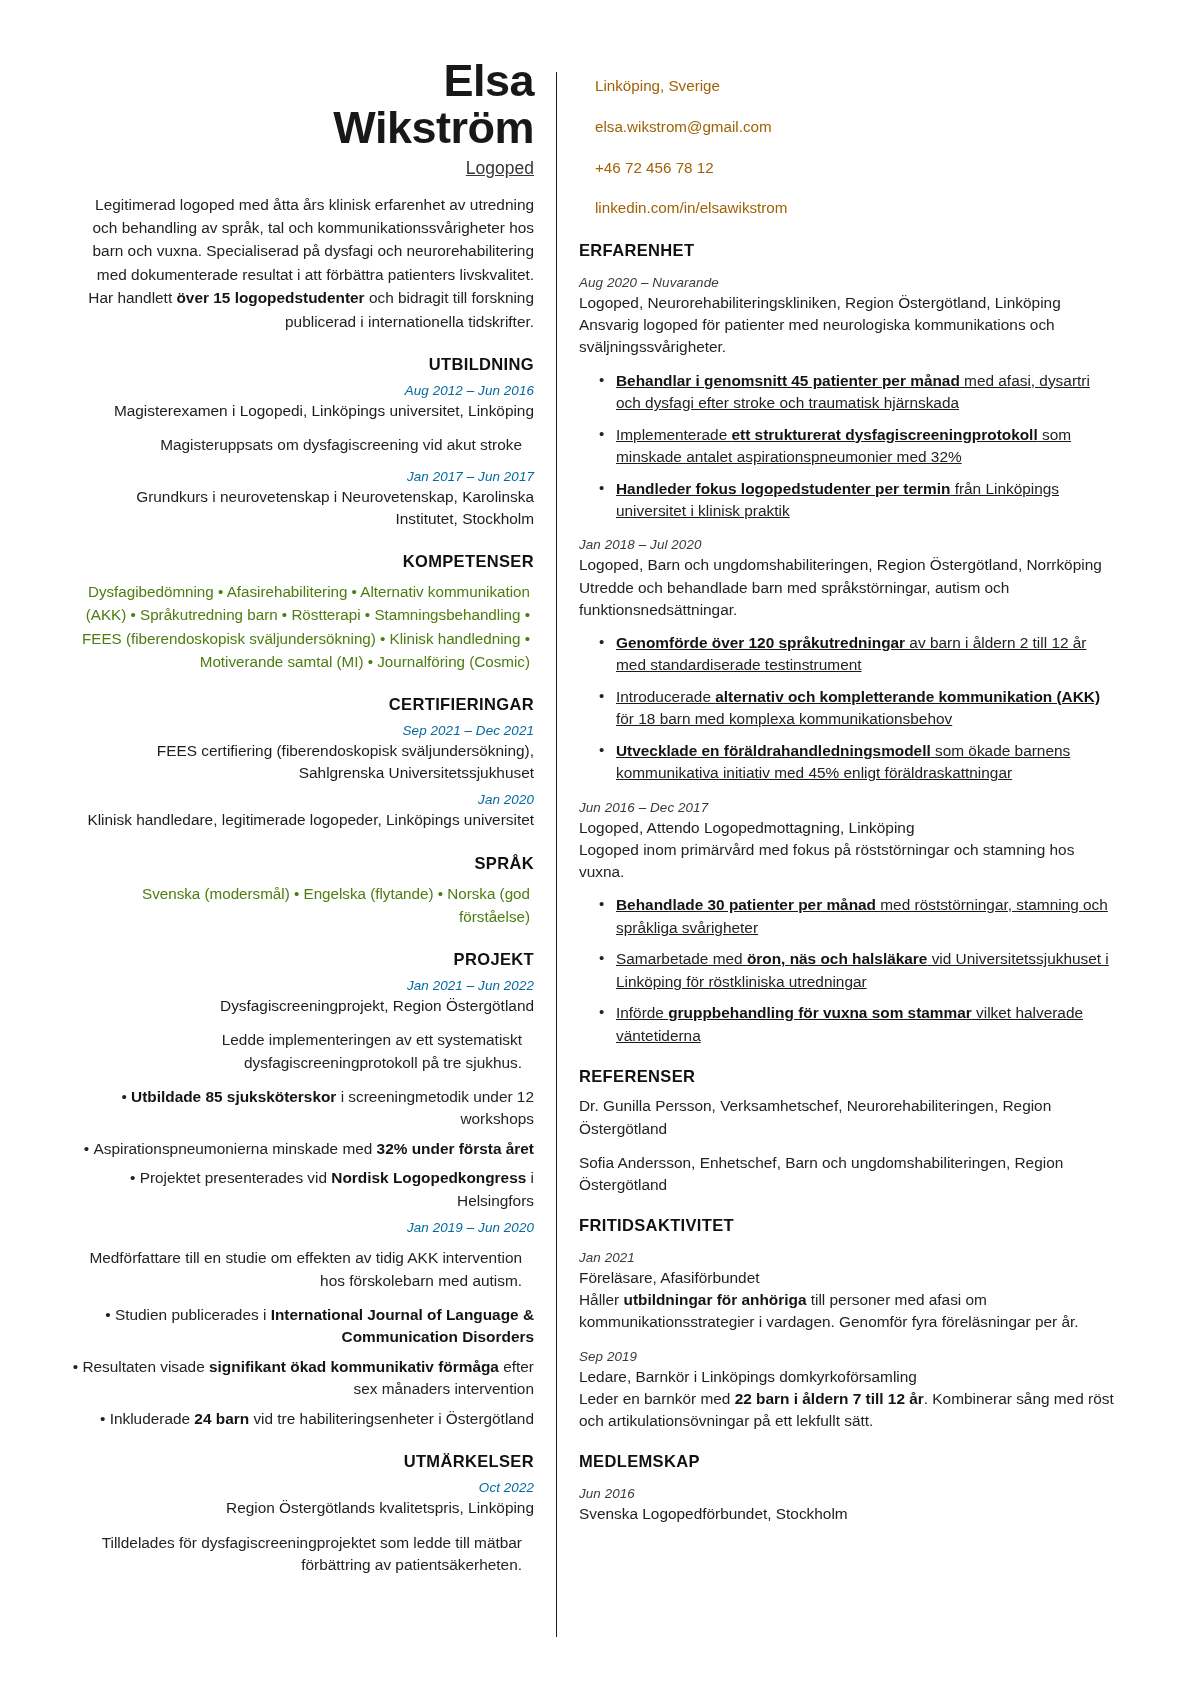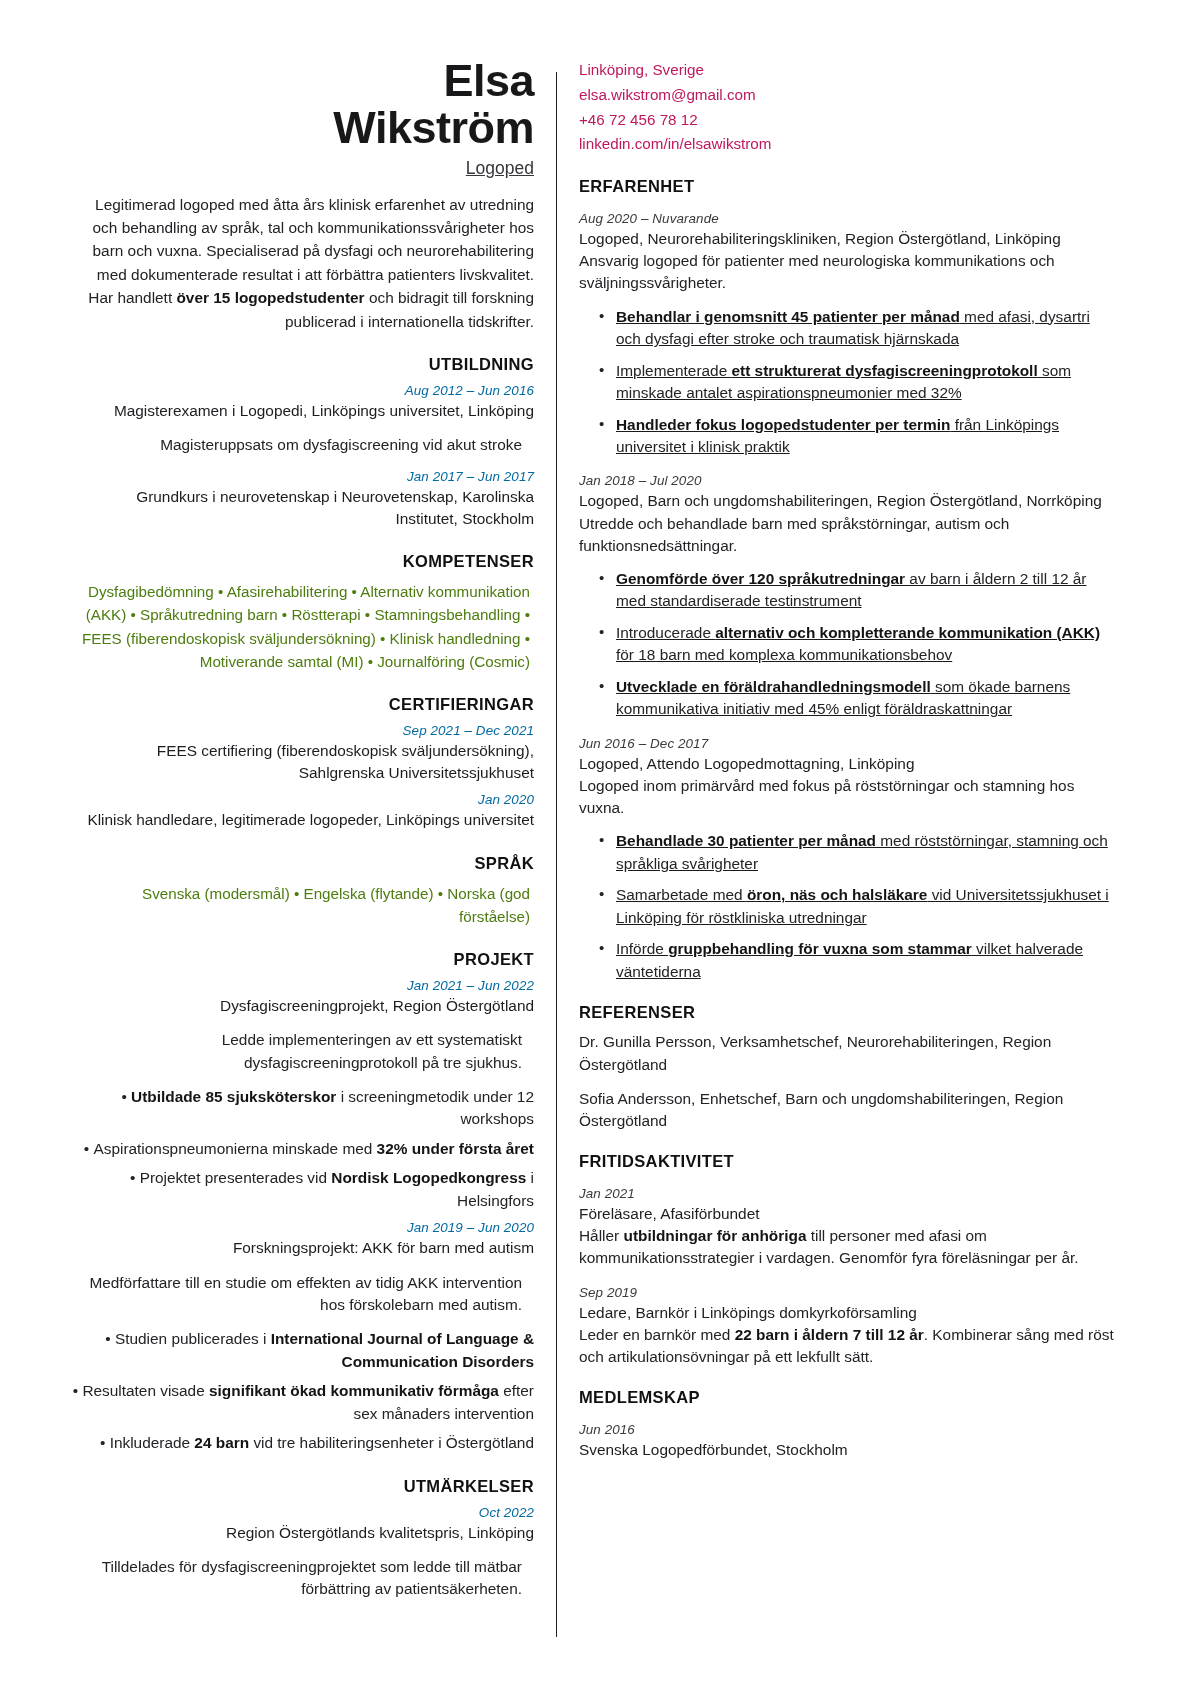--- a/index.html
+++ b/index.html
@@ -113,22 +113,22 @@
   
   .col-right {
     flex: 1 1 auto;
     text-align: left;
     padding-left: 22px;
     box-sizing: border-box;
   }
   .contact-line {
     font-size: 15.2px;
     line-height: 1.63;
-    color: #be185d;
-    margin: 0;
+    color: #a16207;
+    margin: 16px;
   }
   .r-sec-head {
     font-size: 16.5px;
     font-weight: 700;
     letter-spacing: 0.35px;
     margin: 20px 0 9px 0;
     color: #111113;
   }
   .r-date {
     font-size: 13.4px;
@@ -235,21 +235,20 @@
         <div class="entry-desc">Ledde implementeringen av ett systematiskt dysfagiscreeningprotokoll på tre sjukhus.</div>
         <ul class="lbullets">
           <li><b>Utbildade 85 sjuksköterskor</b> i screeningmetodik under 12 workshops</li>
           <li>Aspirationspneumonierna minskade med <b>32% under första året</b></li>
           <li>Projektet presenterades vid <b>Nordisk Logopedkongress</b> i Helsingfors</li>
         </ul>
       </div>
 
       <div>
         <div class="date">Jan 2019 – Jun 2020</div>
-        <div class="entry-title">Forskningsprojekt: AKK för barn med autism</div>
         <div class="entry-desc">Medförfattare till en studie om effekten av tidig AKK intervention hos förskolebarn med autism.</div>
         <ul class="lbullets">
           <li>Studien publicerades i <b>International Journal of Language &amp; Communication Disorders</b></li>
           <li>Resultaten visade <b>signifikant ökad kommunikativ förmåga</b> efter sex månaders intervention</li>
           <li>Inkluderade <b>24 barn</b> vid tre habiliteringsenheter i Östergötland</li>
         </ul>
       </div>
 
     </div>
 

